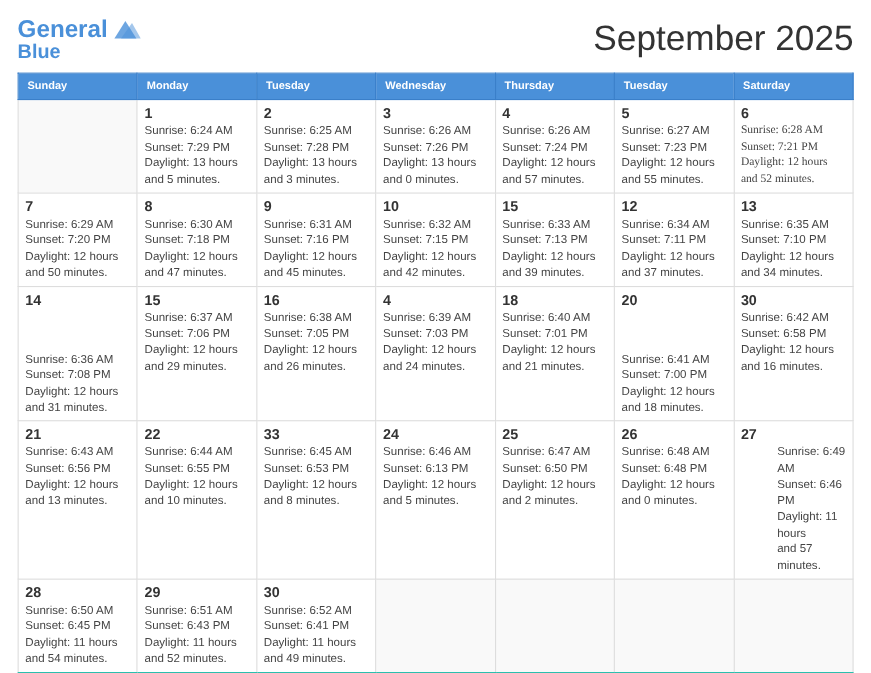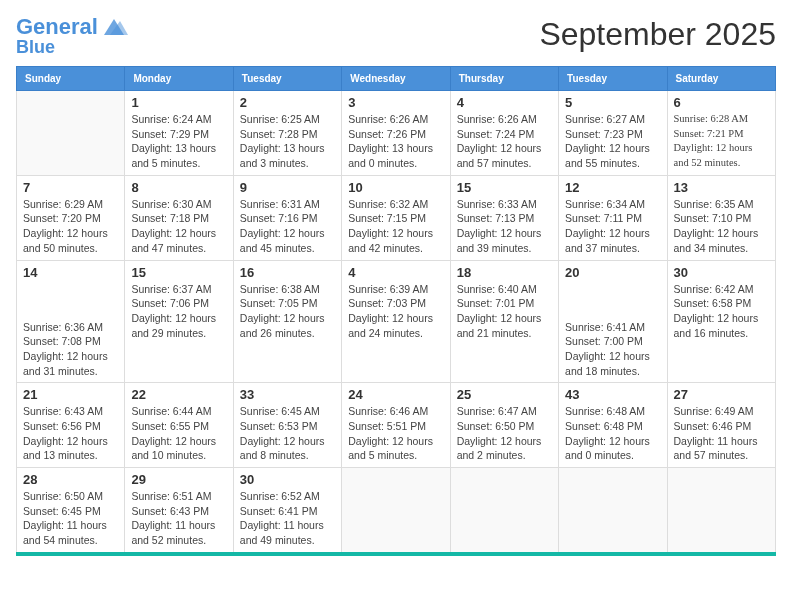--- a/index.html
+++ b/index.html
@@ -281,41 +281,41 @@
         <td>
           <div class="day-number">33</div>
           <div class="day-detail" style="white-space: pre-line;">Sunrise: 6:45 AM
 Sunset: 6:53 PM
 Daylight: 12 hours
 and 8 minutes.</div>
         </td>
         <td>
           <div class="day-number">24</div>
           <div class="day-detail" style="white-space: pre-line;">Sunrise: 6:46 AM
-Sunset: 5:51 PM
+Sunset: 6:13 PM
 Daylight: 12 hours
 and 5 minutes.</div>
         </td>
         <td>
           <div class="day-number">25</div>
           <div class="day-detail" style="white-space: pre-line;">Sunrise: 6:47 AM
 Sunset: 6:50 PM
 Daylight: 12 hours
 and 2 minutes.</div>
         </td>
         <td>
-          <div class="day-number">43</div>
+          <div class="day-number">26</div>
           <div class="day-detail" style="white-space: pre-line;">Sunrise: 6:48 AM
 Sunset: 6:48 PM
 Daylight: 12 hours
 and 0 minutes.</div>
         </td>
         <td>
           <div class="day-number">27</div>
-          <div class="day-detail" style="white-space: pre-line;">Sunrise: 6:49 AM
+          <div class="day-detail" style="white-space: pre-line; margin-left: 33px;">Sunrise: 6:49 AM
 Sunset: 6:46 PM
 Daylight: 11 hours
 and 57 minutes.</div>
         </td>
       </tr>
       <tr>
         <td>
           <div class="day-number">28</div>
           <div class="day-detail" style="white-space: pre-line;">Sunrise: 6:50 AM
 Sunset: 6:45 PM

